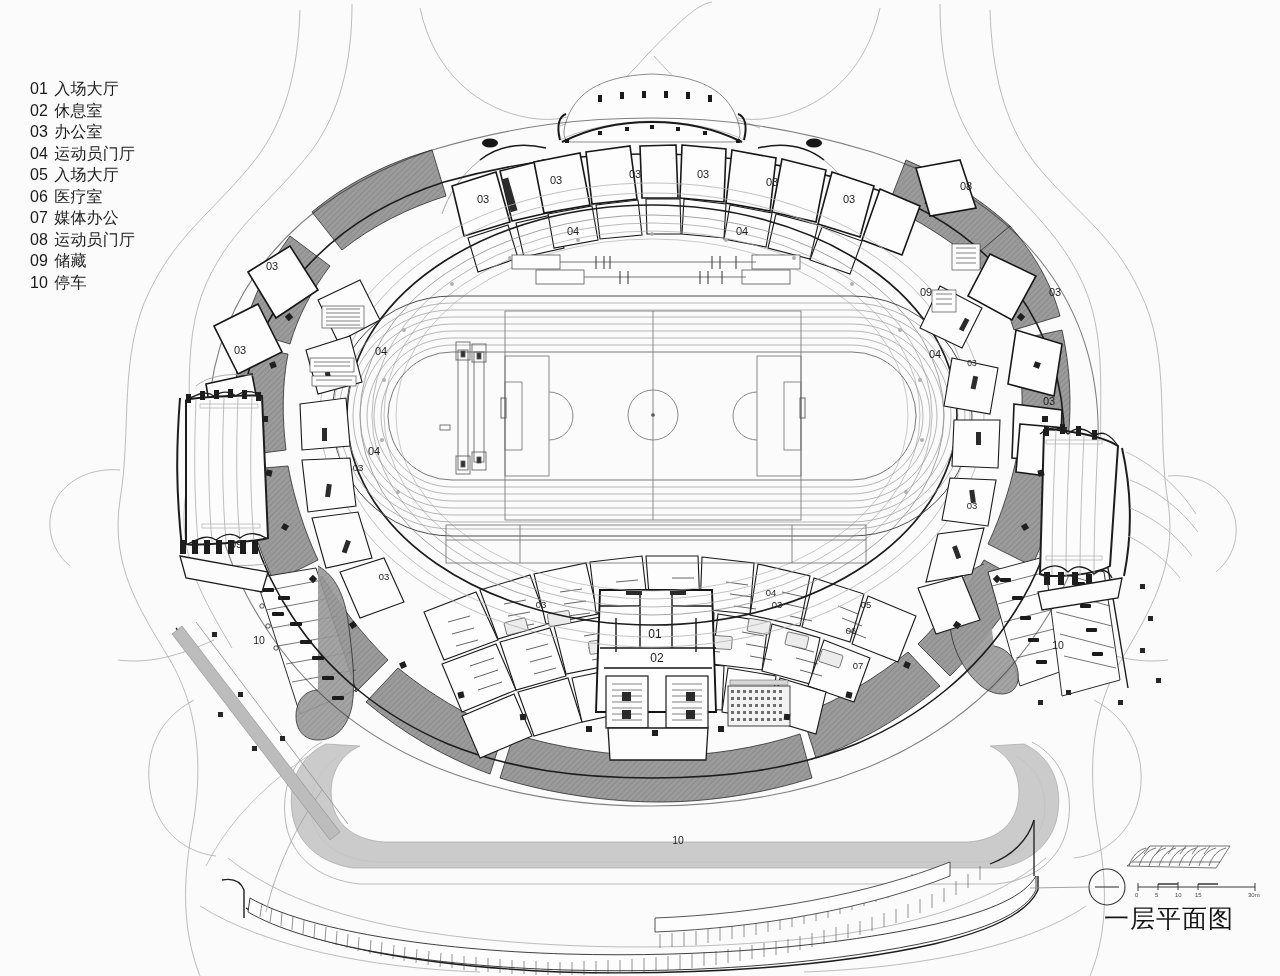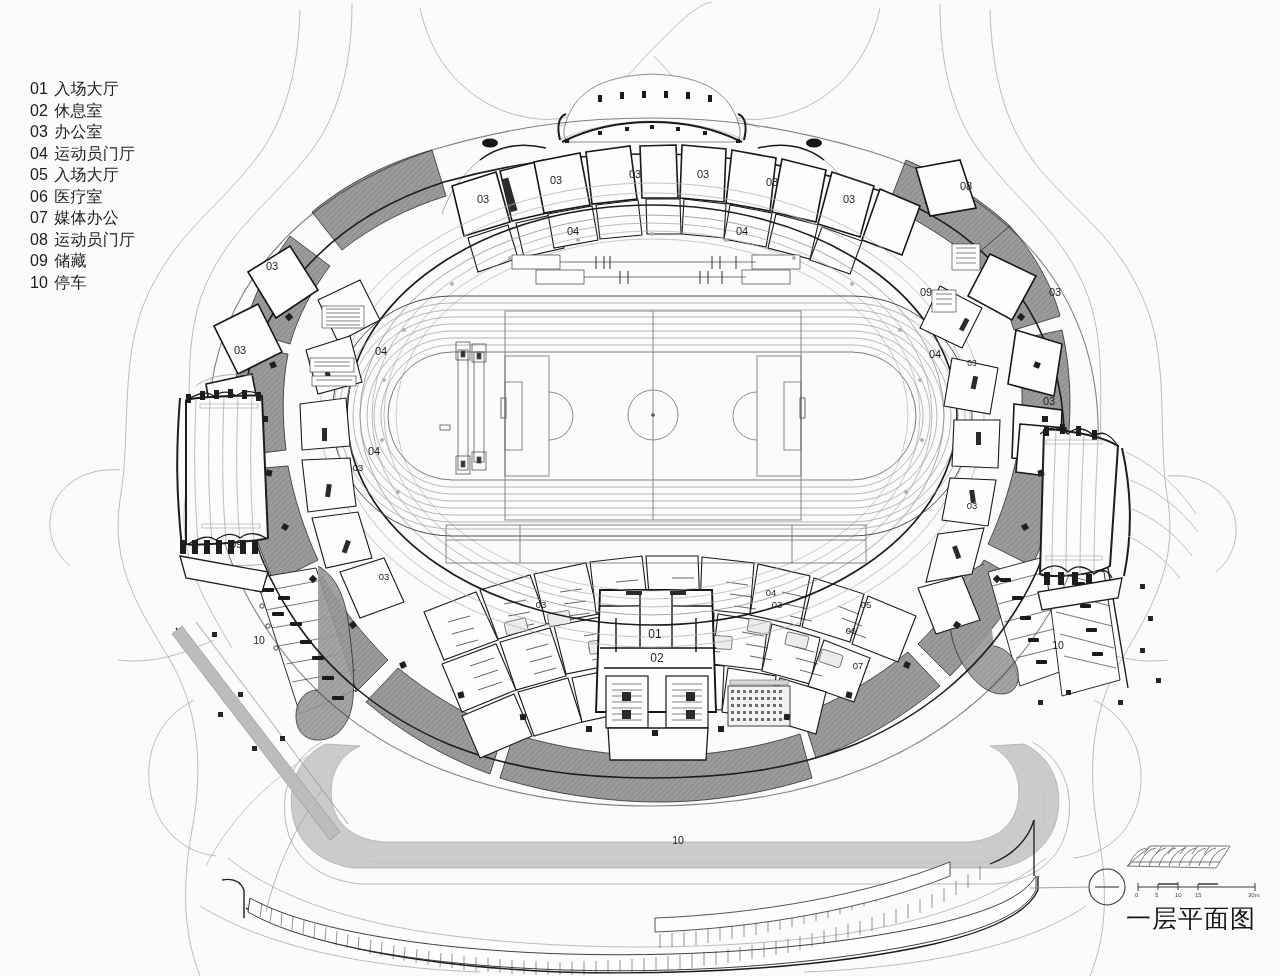--- a/index.html
+++ b/index.html
@@ -53,21 +53,21 @@
   #titleblock {
     position: absolute;
     left: 1060px;
     top: 840px;
     width: 215px;
     height: 110px;
     z-index: 40;
   }
   #plan-title {
     position: absolute;
-    left: 66px;
+    left: 44px;
     top: 62px;
     font-family: "DejaVu Sans", "Liberation Sans", sans-serif;
     font-size: 25px;
     letter-spacing: 1px;
     color: #161616;
     white-space: nowrap;
   }
   .scale-tick-label {
     position: absolute;
     font-size: 6px;

